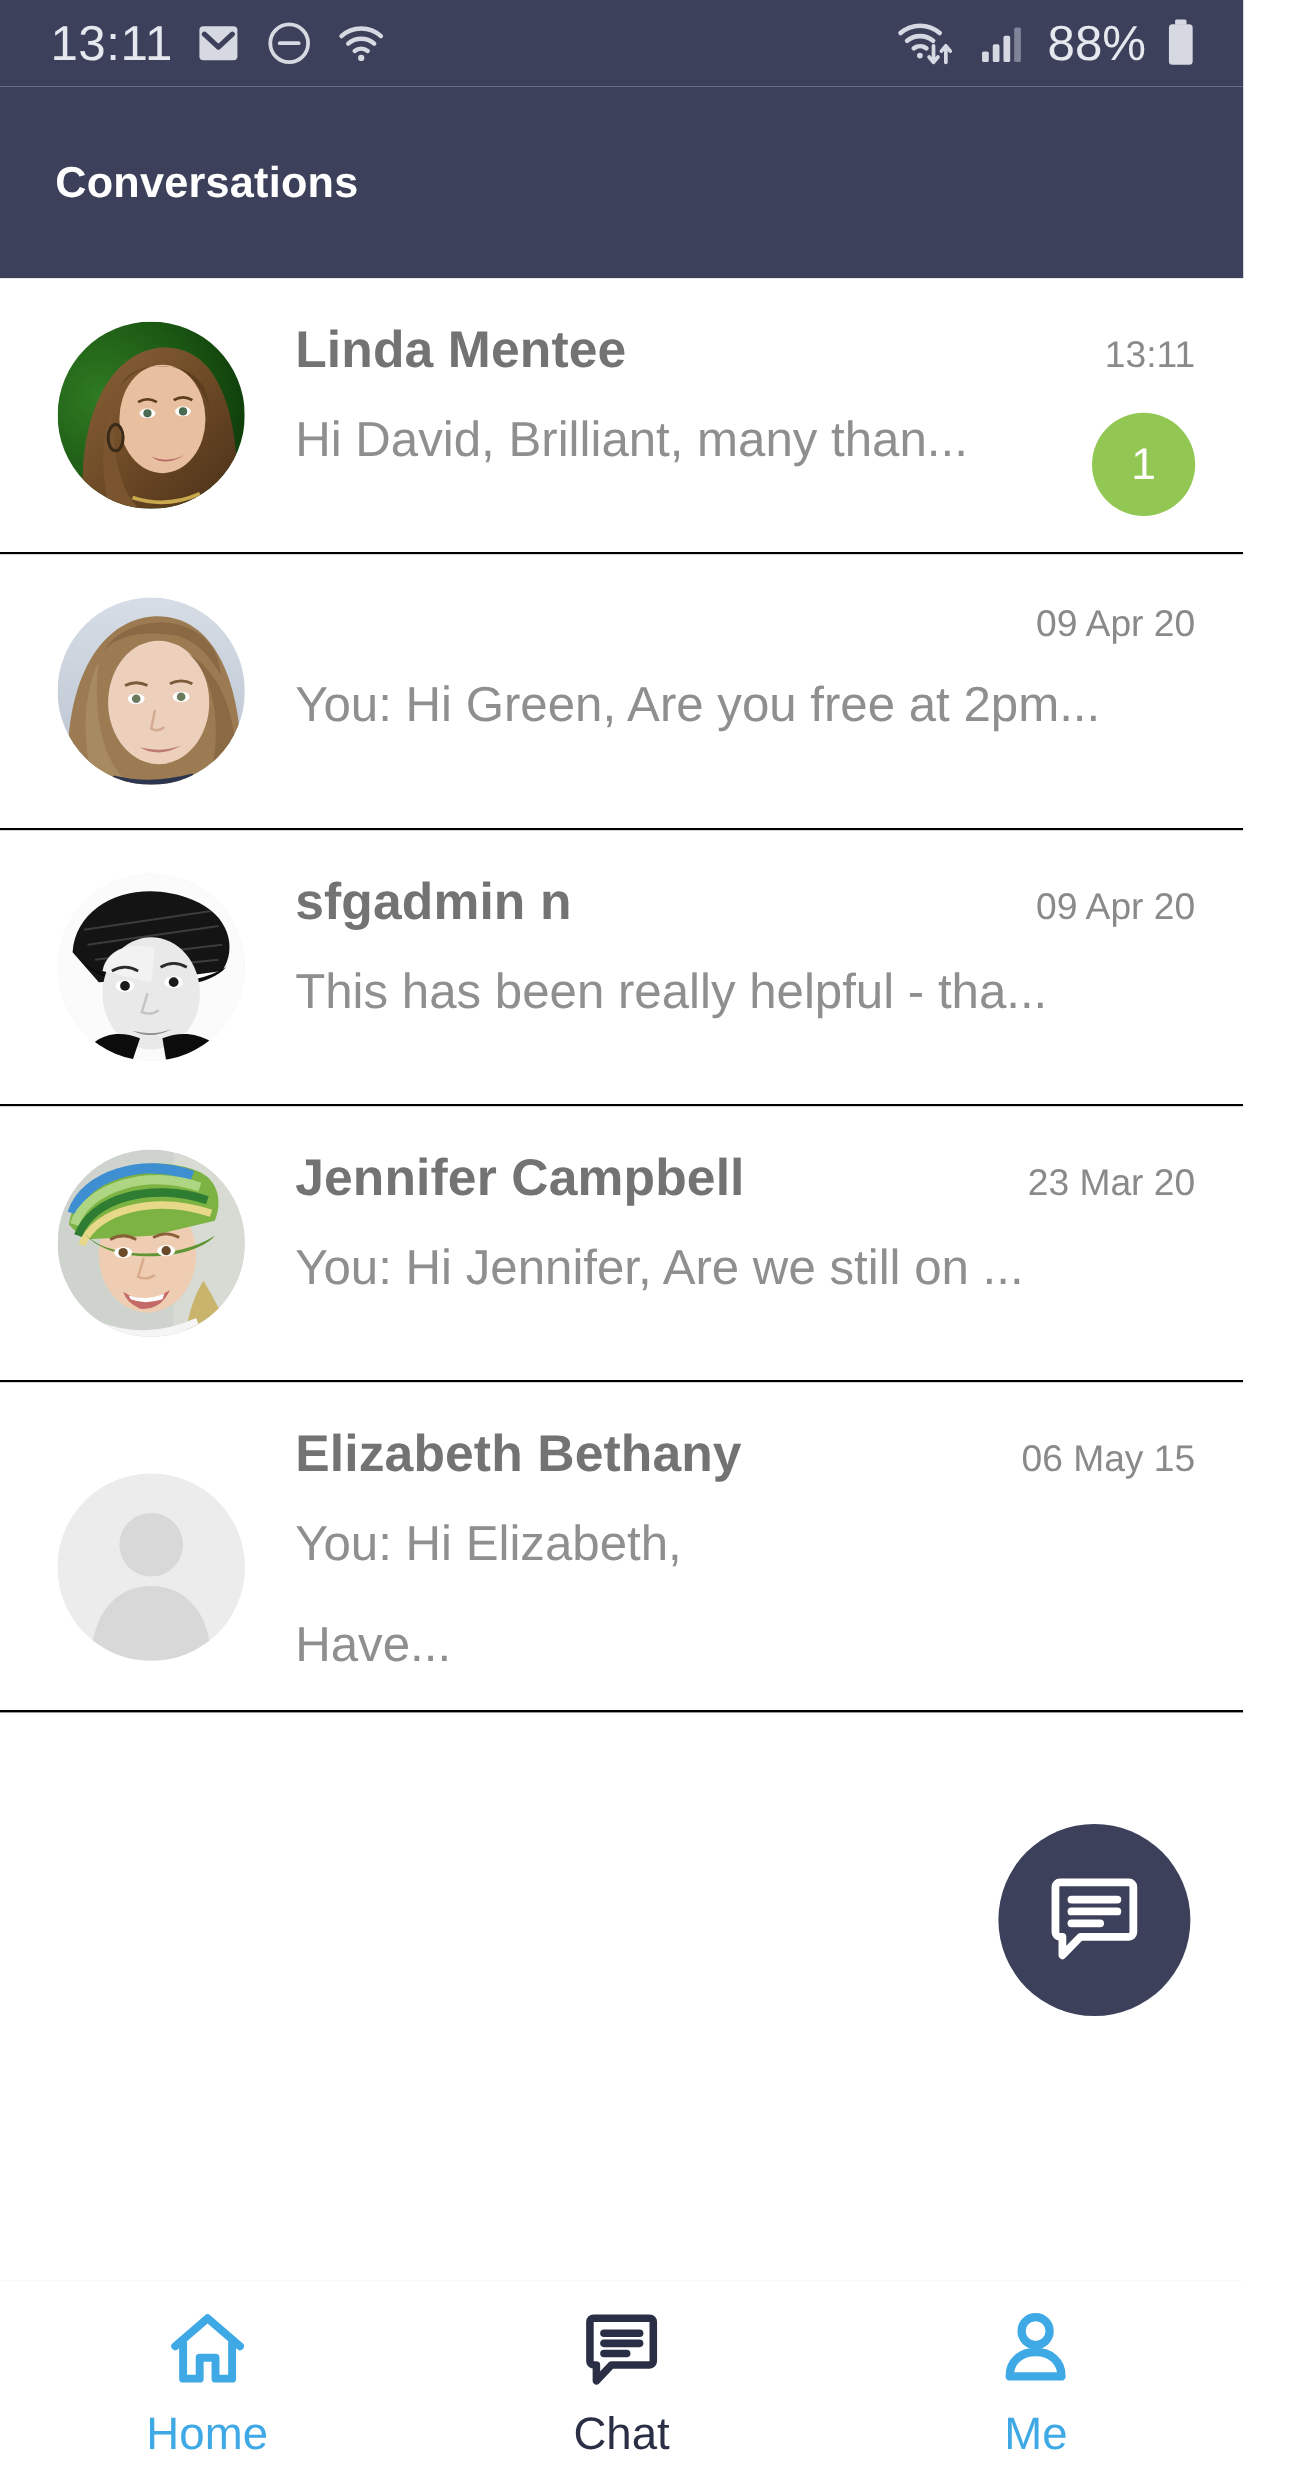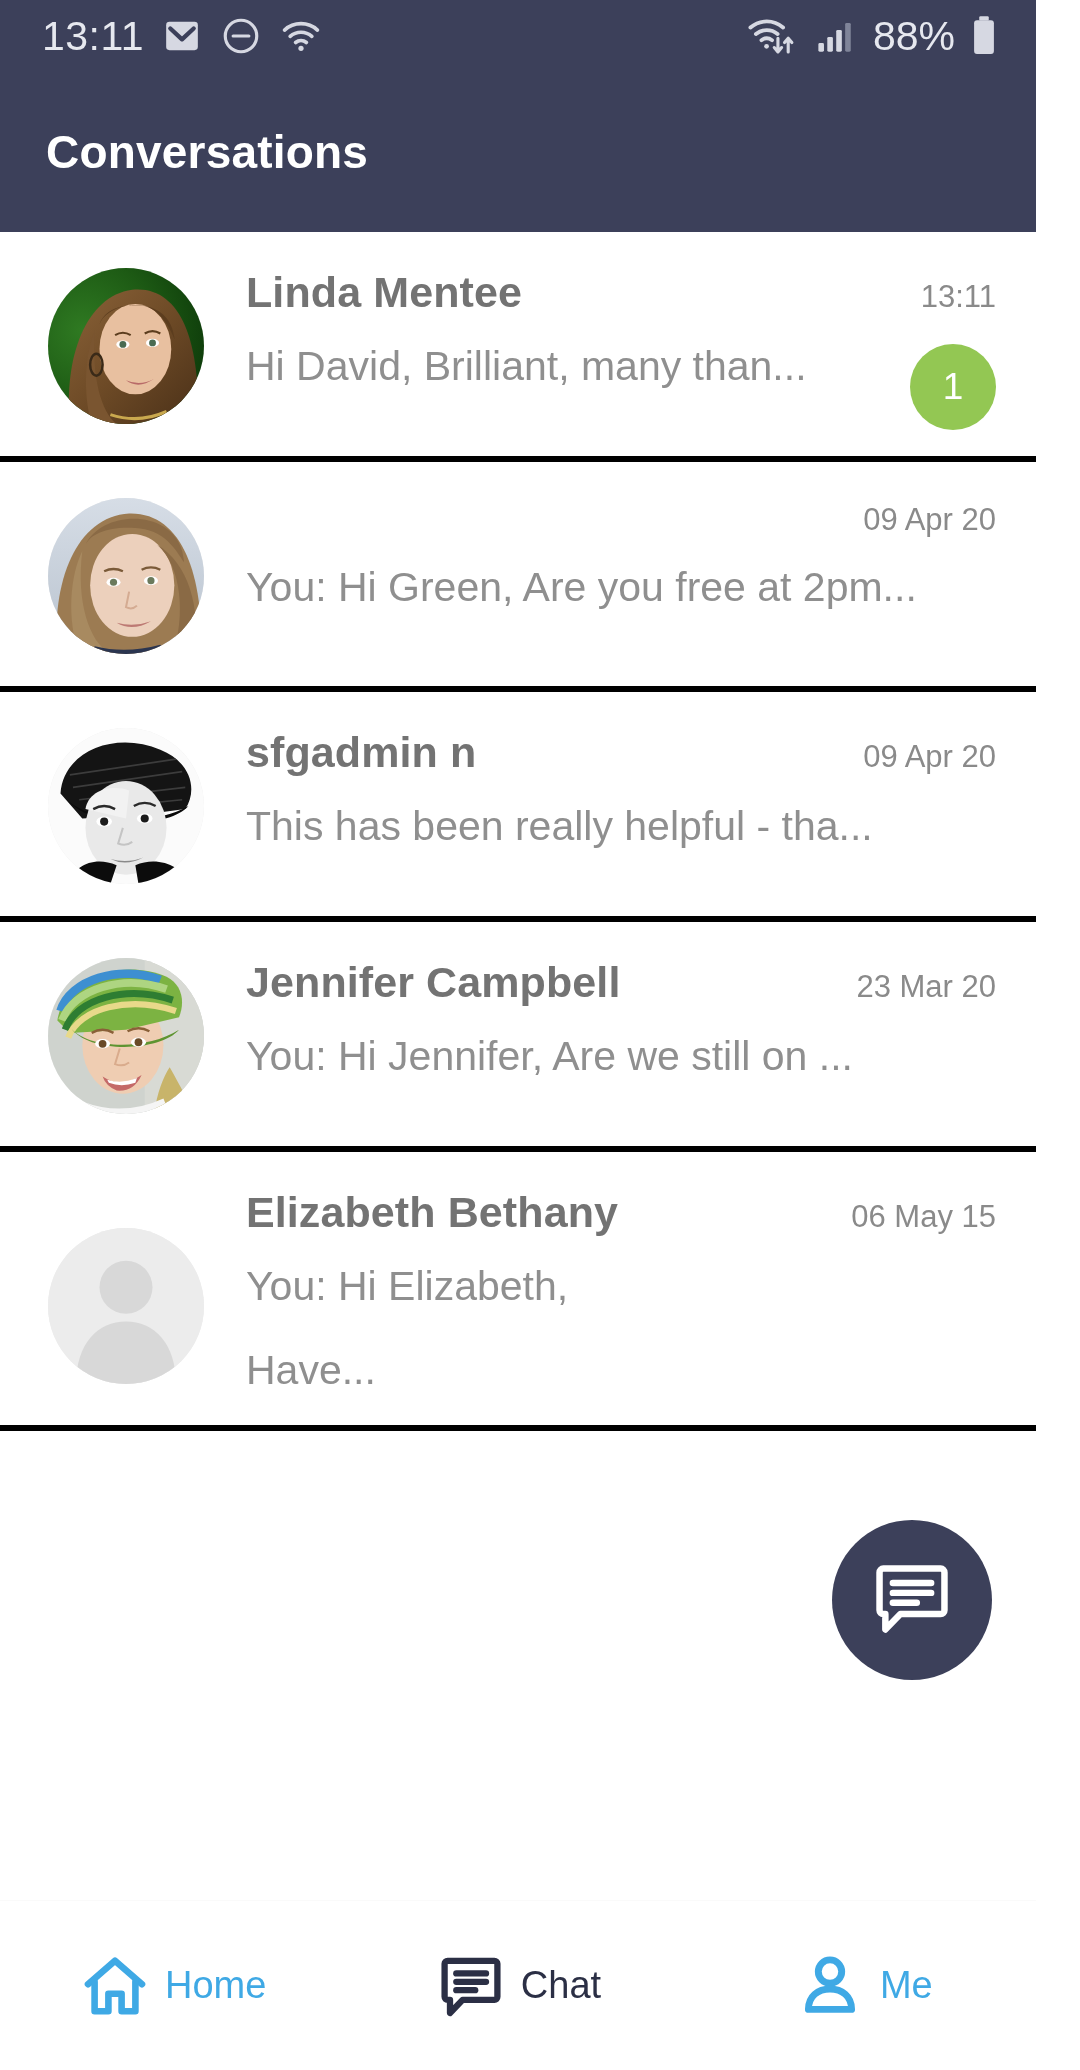--- a/index.html
+++ b/index.html
@@ -22,29 +22,29 @@
   .sb-right { margin-left:auto; display:flex; align-items:center; gap:11px; }
   .sb-battery-text { font-size:41px; font-weight:400; color:#e6e8ef; margin-left:6px; }
   .sb-icon { display:flex; align-items:center; }
 
   
   .appbar {
     background:#3c405a; flex:0 0 160px; height:160px;
     display:flex; align-items:center; padding:0 46px;
   }
   .appbar-title {
-    color:#ffffff; font-size:46px; font-weight:700; letter-spacing:0.2px;
+    color:#ffffff; font-size:36px; font-weight:700; letter-spacing:0.2px;
   }
 
   
   .list { flex:1 1 auto; background:#ffffff; position:relative; overflow:hidden; }
   .conv-row {
     position:relative; display:flex; align-items:flex-start;
     padding:28px 40px 28px 48px; min-height:230px;
-    border-bottom:6px solid #000000; background:#ffffff;
+    border-bottom:2px solid #000000; background:#ffffff;
   }
   .conv-row.tall { min-height:268px; }
 
   .avatar {
     flex:0 0 156px; width:156px; height:156px; border-radius:50%;
     overflow:hidden; margin-top:8px; position:relative;
     background:#ececec;
   }
   .avatar svg { display:block; width:100%; height:100%; }
 
@@ -79,21 +79,21 @@
     width:160px; height:160px; border-radius:50%;
     background:#3c405a; display:flex; align-items:center; justify-content:center;
   }
 
   
   .bottomnav {
     flex:0 0 170px; height:170px; background:#ffffff;
     display:flex; align-items:center; border-top:1px solid #fafafa;
   }
   .nav-item {
-    flex:1 1 33.33%; display:flex; flex-direction:row;
+    flex:1 1 33.33%; display:flex; flex-direction:column;
     align-items:center; justify-content:center; gap:14px;
   }
   .nav-label { font-size:38px; }
   .nav-item.inactive .nav-label { color:#3fa9e5; }
   .nav-item.active .nav-label { color:#2b2f45; }
   .nav-icon { height:74px; display:flex; align-items:center; justify-content:center; }
 </style>
 </head>
 <body>
 

